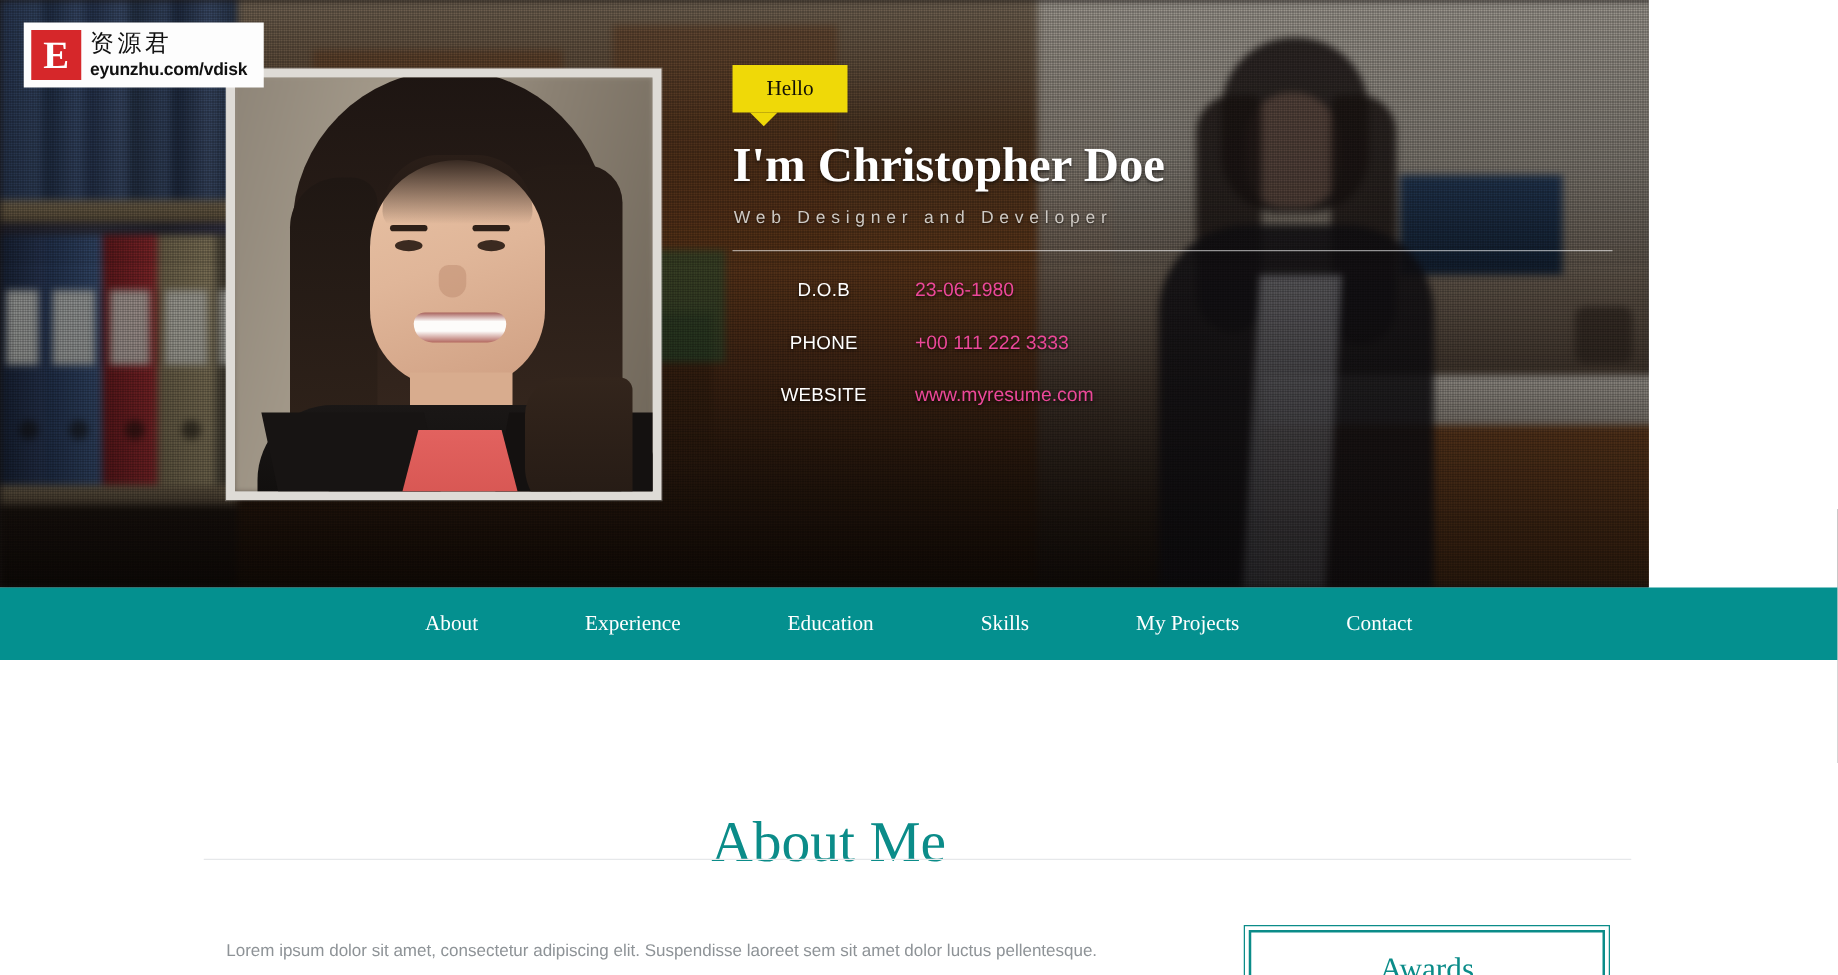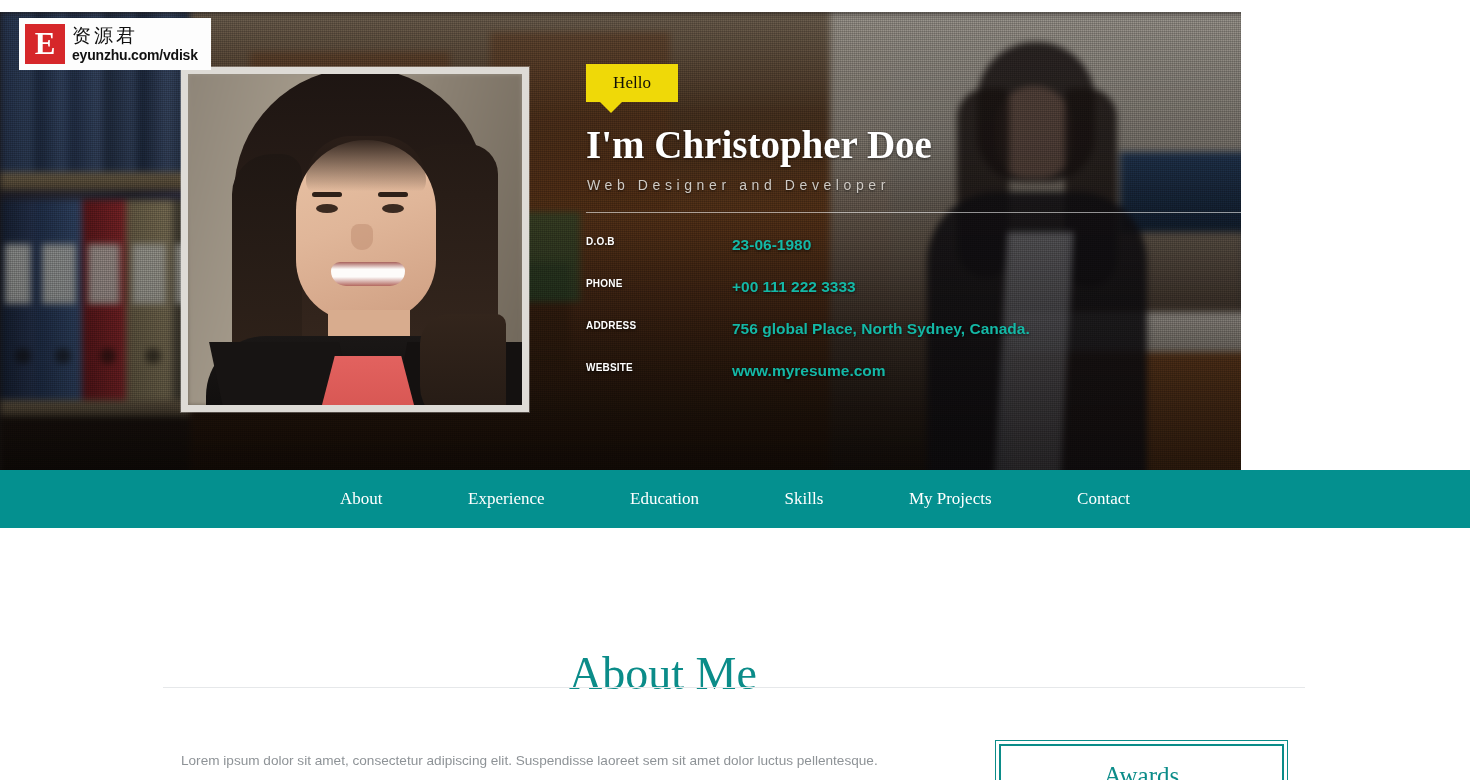--- a/index.html
+++ b/index.html
@@ -15,26 +15,25 @@
   .page {
     position: relative;
     width: 1470px;
     height: 780px;
     overflow: hidden;
   }
 
   
   .hero {
     position: absolute;
-    left: 0; top: 12px;
-    width: 1196px;
+    left: 0; top: 0;
+    width: 1319px;
     height: 470px;
     overflow: hidden;
     background: #2a2320;
-    padding-left: 45px;
   }
 
   
   .hero-bg {
     position: absolute;
     inset: 0;
     filter: blur(3px);
   }
   .bg-base {
     position: absolute; inset: 0;
@@ -313,29 +312,30 @@
     width: 704px;
     border-collapse: collapse;
   }
   .info-table td {
     padding: 0 0 24px 0;
     vertical-align: top;
     text-shadow: 0 1px 3px rgba(0,0,0,0.7);
   }
   .info-label {
     width: 146px;
-    font-size: 10px;
-    font-weight: bold;
+    font-size: 15px;
+    font-weight: normal;
     color: #ffffff;
     letter-spacing: 0.2px;
+    text-align: center;
   }
   .info-value {
     font-size: 15.5px;
-    font-weight: 700;
-    color: #14b8a6;
+    font-weight: 400;
+    color: #ec4899;
   }
 
   
   .navbar {
     position:absolute;
     left:0; top:470px;
     width:1470px; height:58px;
     background: #04908f;
   }
   .nav-inner {
@@ -567,24 +567,20 @@
       <tbody>
         <tr>
           <td class="info-label">D.O.B</td>
           <td class="info-value">23-06-1980</td>
         </tr>
         <tr>
           <td class="info-label">PHONE</td>
           <td class="info-value">+00 111 222 3333</td>
         </tr>
         <tr>
-          <td class="info-label">ADDRESS</td>
-          <td class="info-value">756 global Place, North Sydney, Canada.</td>
-        </tr>
-        <tr>
           <td class="info-label">WEBSITE</td>
           <td class="info-value">www.myresume.com</td>
         </tr>
       </tbody>
     </table>
   </div>
 
   <nav class="navbar">
     <div class="nav-inner">
       <a class="nav-item" href="#">About</a>

